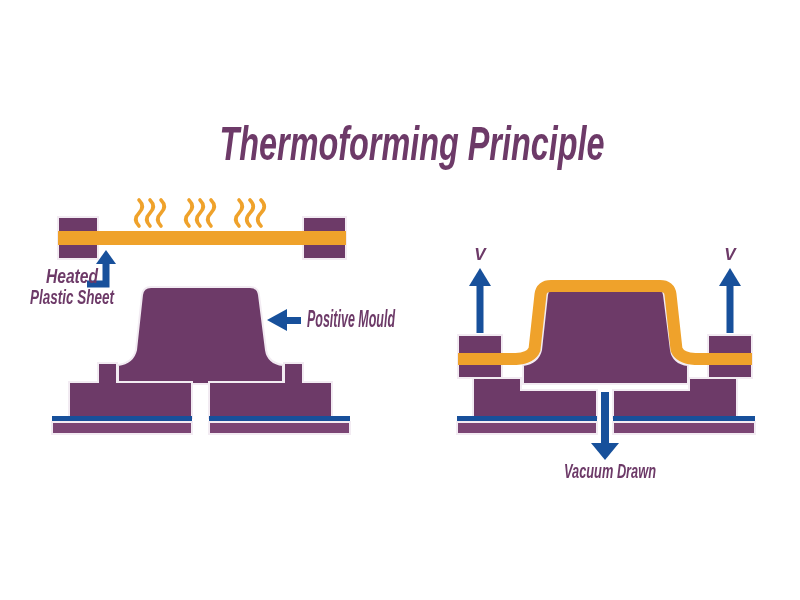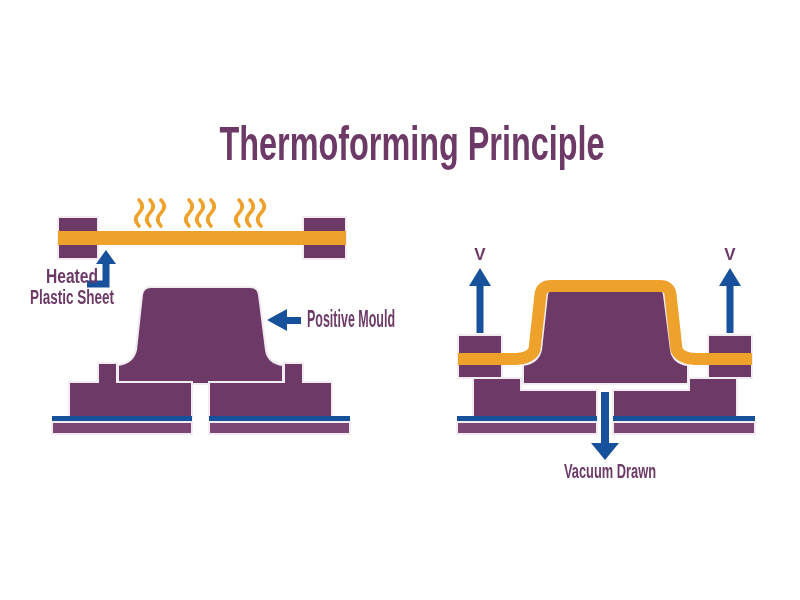--- a/index.html
+++ b/index.html
@@ -2,20 +2,21 @@
 <html><head>
 <meta charset="utf-8">
 <style>
   html, body { margin: 0; padding: 0; background: #ffffff; }
   .stage {
     position: relative;
     width: 800px;
     height: 600px;
     background: #ffffff;
     overflow: hidden;
+    font-style: italic;
   }
   svg { display: block; }
   .label {
     font-family: "Liberation Sans", sans-serif;
     font-weight: bold;
   }
   .seam { stroke: #f2ebf2; stroke-width: 2; }
   .squig { fill: none; stroke-width: 3.6; stroke-linecap: round; }
   .elbow { fill: none; stroke-width: 7; stroke-linejoin: miter; }
 </style>

